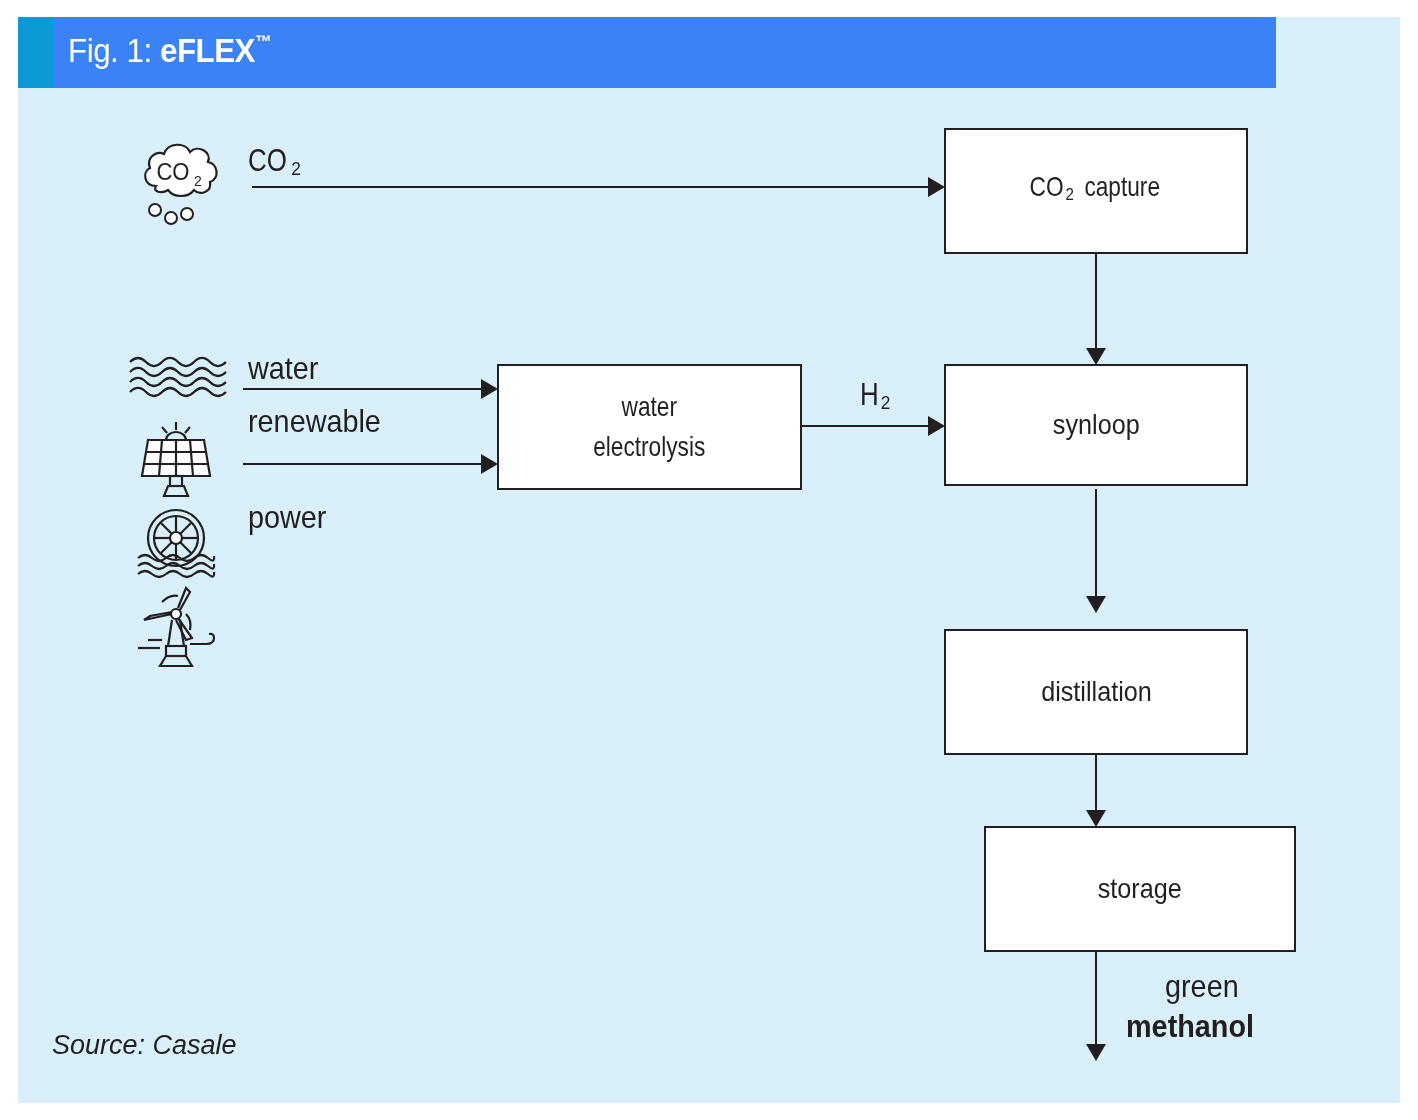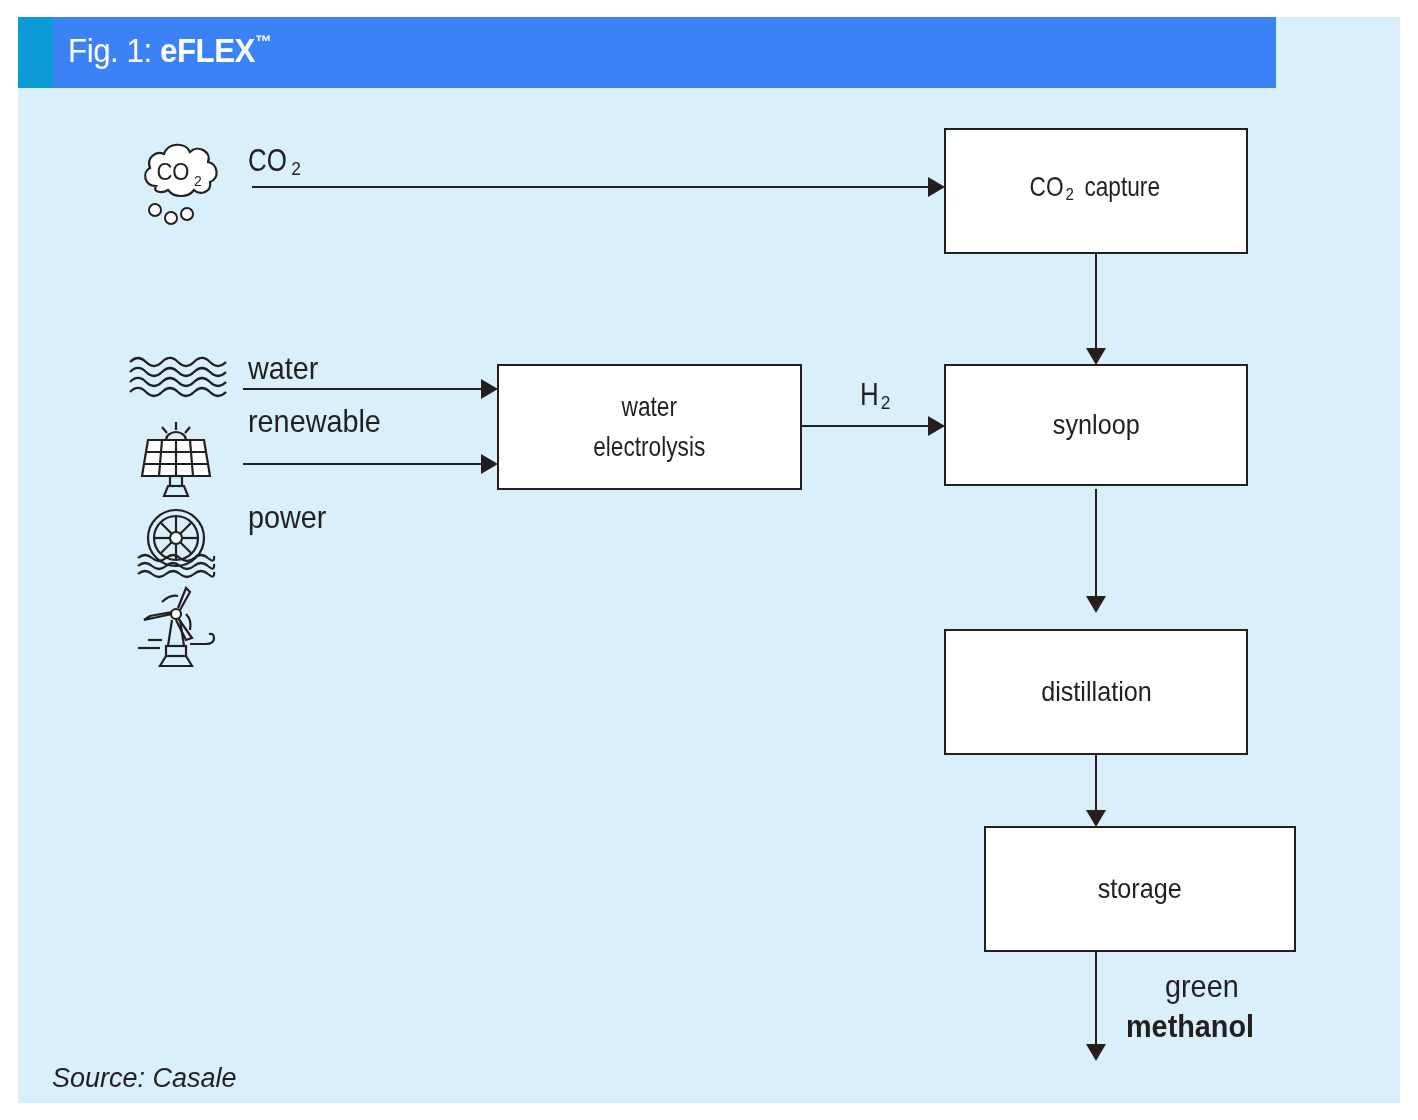--- a/index.html
+++ b/index.html
@@ -13,21 +13,21 @@
   .header .title b { font-weight: bold; }
   .header .title sup { font-size: 18px; font-weight: bold; vertical-align: 14px; }
   .box { position: absolute; background: #ffffff; border: 2px solid #231f20; box-sizing: border-box;
          display: flex; align-items: center; justify-content: center; text-align: center;
          font-size: 28px; line-height: 40px; transform-origin: center; }
   .box span { display: inline-block; transform: scaleX(0.9); }
   .lbl { position: absolute; font-size: 32px; line-height: 36px; white-space: nowrap; }
   .lbl span { display: inline-block; transform: scaleX(0.9); transform-origin: left; }
   sub { font-size: 60%; vertical-align: -4px; }
   svg.lines { position: absolute; left: 0; top: 0; }
-  .source { position: absolute; left: 52px; top: 1030px; font-size: 27px; font-style: italic; margin-top: 33px; }
+  .source { position: absolute; left: 52px; top: 1030px; font-size: 27px; font-style: italic; }
   .icon { position: absolute; }
 </style>
 </head>
 <body>
 
 <div class="frame">
   <div class="header">
     <div class="accent"></div>
     <div class="title"><span>Fig. 1: </span><b>eFLEX</b><sup>™</sup></div>
   </div>

